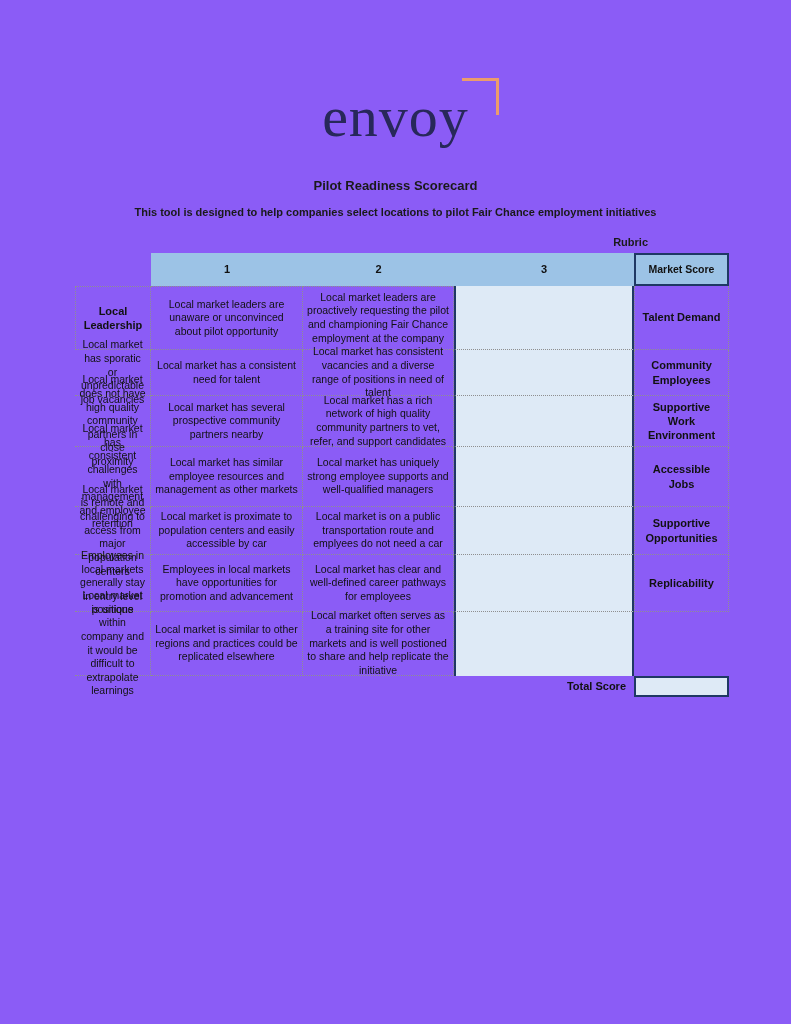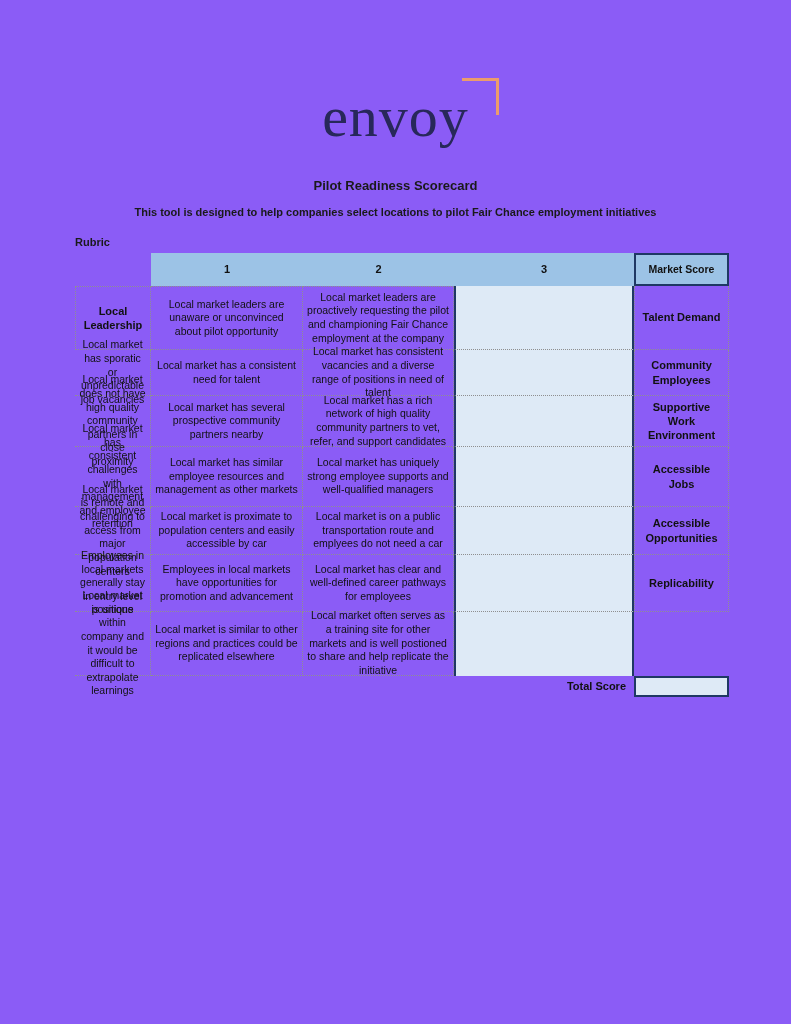--- a/index.html
+++ b/index.html
@@ -38,22 +38,22 @@
     position:absolute;top:178px;left:0;right:0;
     text-align:center;
     font-size:13px;font-weight:bold;color:#1a1a1a;
   }
   .subtitle{
     position:absolute;top:206px;left:0;right:0;
     text-align:center;
     font-size:11px;font-weight:bold;color:#1a1a1a;
   }
   .rubric-label{
-    position:absolute;top:236px;left:75px;width:558px;
-    text-align:left;
+    position:absolute;top:236px;left:90px;width:558px;
+    text-align:right;
     font-size:11px;font-weight:bold;color:#1a1a1a;
   }
   
   .grid{
     position:absolute;
     top:253px;left:75px;
     display:grid;
     grid-template-columns:76px 152px 151px 180px 95px;
     grid-template-rows:33px 64px 46px 51px 60px 48px 57px 64px 21px;
     font-size:10.5px;
@@ -154,21 +154,21 @@
     <div class="cell lvl">Local market has similar employee resources and management as other markets</div>
     <div class="cell lvl">Local market has uniquely strong employee supports and well-qualified managers</div>
     <div class="cell score"></div>
 
     <div class="cell crit">Accessible Jobs</div>
     <div class="cell lvl">Local market is remote and challenging to access from major population centers</div>
     <div class="cell lvl">Local market is proximate to population centers and easily accessible by car</div>
     <div class="cell lvl">Local market is on a public transportation route and emplyees do not need a car</div>
     <div class="cell score"></div>
 
-    <div class="cell crit">Accessible Opportunities</div>
+    <div class="cell crit">Supportive Opportunities</div>
     <div class="cell lvl">Employees in local markets generally stay in entry level positions</div>
     <div class="cell lvl">Employees in local markets have opportunities for promotion and advancement</div>
     <div class="cell lvl">Local market has clear and well-defined career pathways for employees</div>
     <div class="cell score"></div>
 
     <div class="cell crit">Replicability</div>
     <div class="cell lvl">Local market is unique within company and it would be difficult to extrapolate learnings</div>
     <div class="cell lvl">Local market is similar to other regions and practices could be replicated elsewhere</div>
     <div class="cell lvl">Local market often serves as a training site for other markets and is well postioned to share and help replicate the initiative</div>
     <div class="cell score last"></div>

